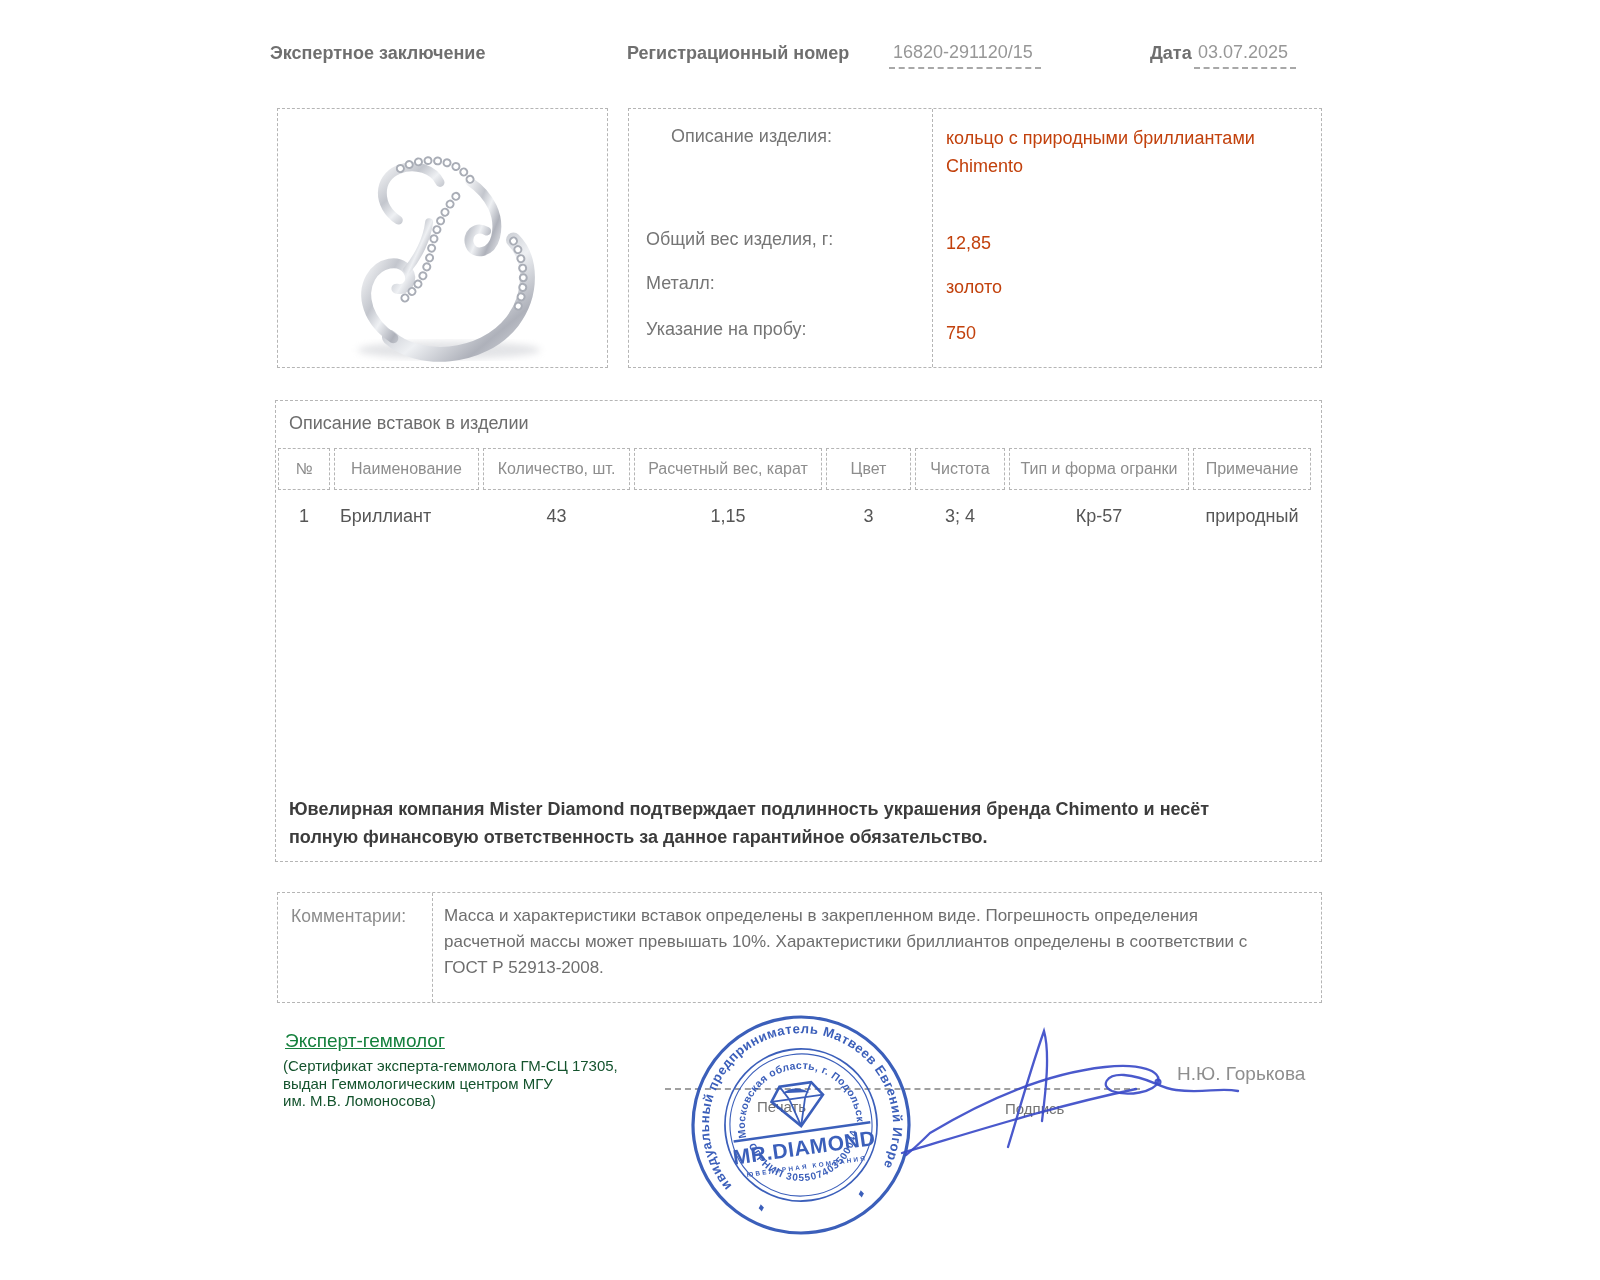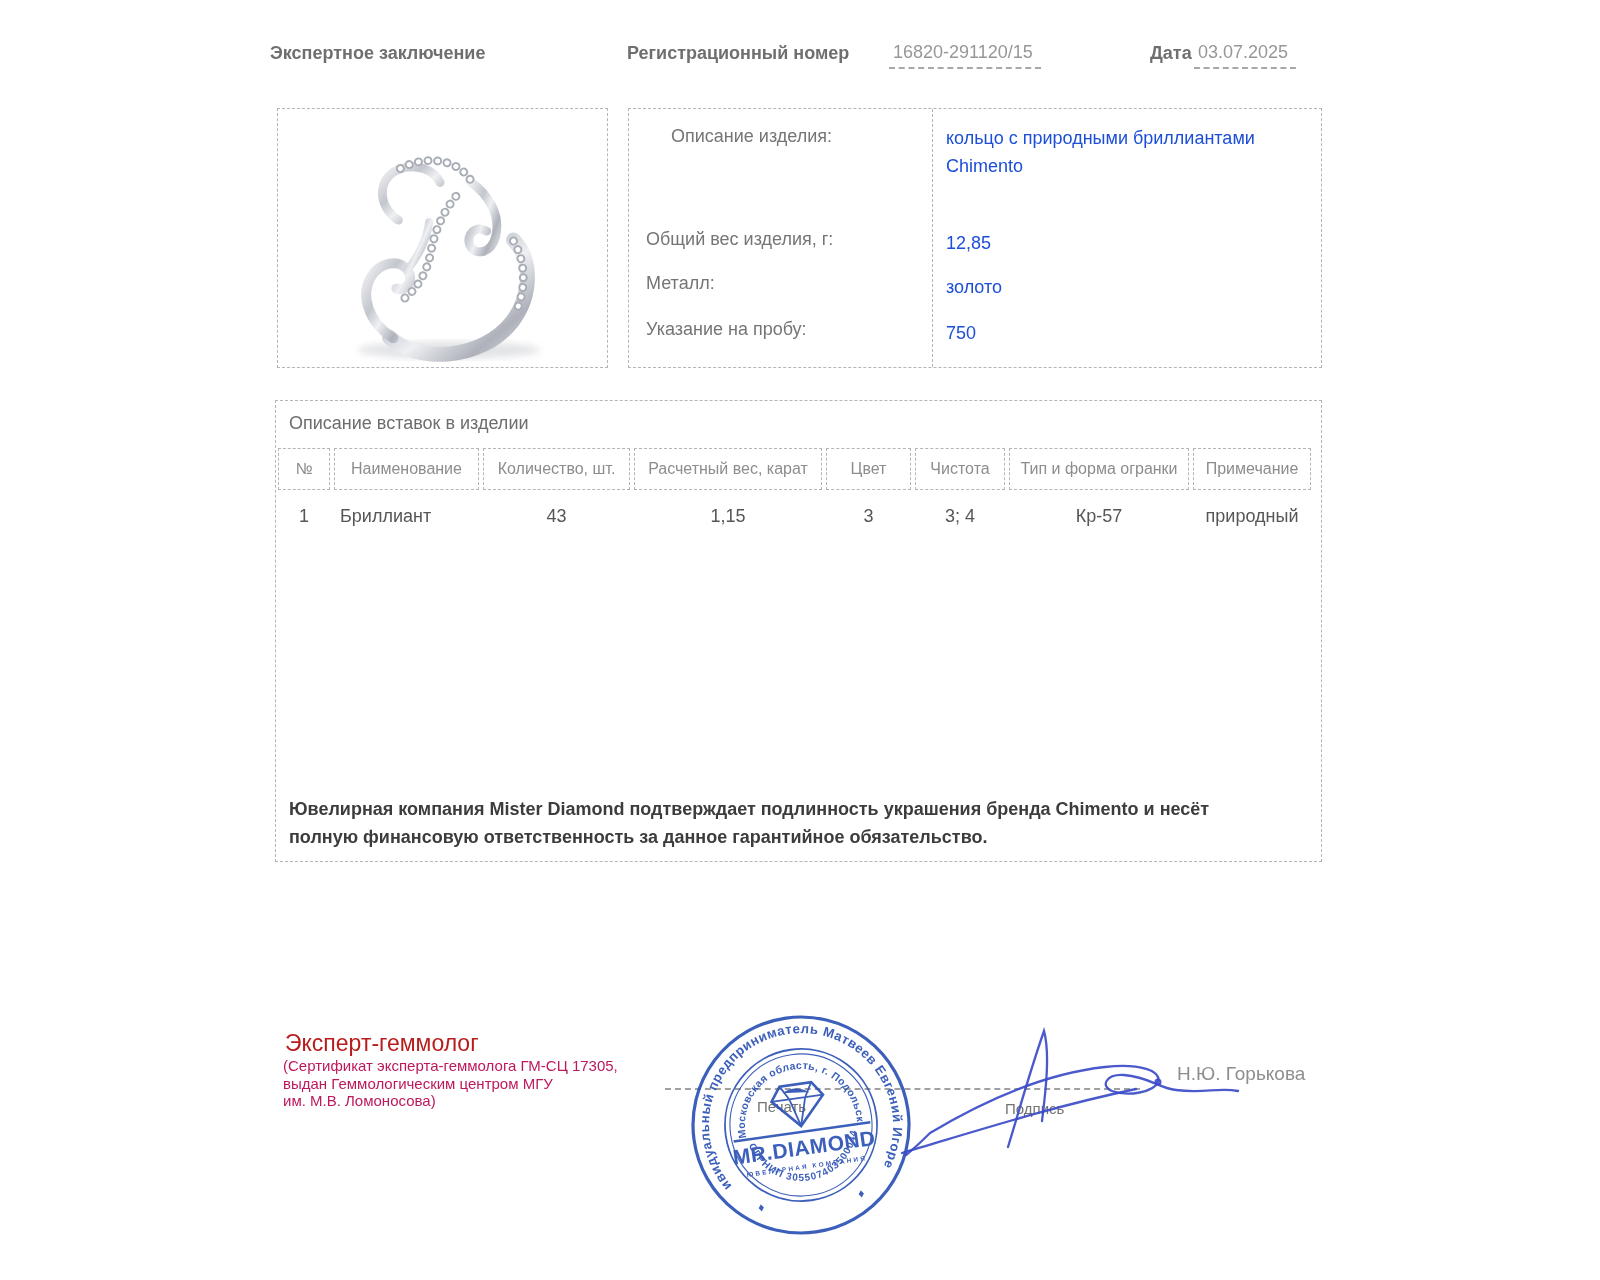--- a/index.html
+++ b/index.html
@@ -7,37 +7,37 @@
         font-family:"Liberation Sans","DejaVu Sans",sans-serif;overflow:hidden;}
   .abs{position:absolute;}
   
   .doc-title{left:270px;top:43px;font-size:18px;font-weight:bold;color:#6f6f6f;}
   .hdr-label{font-size:18px;font-weight:bold;color:#6f6f6f;}
   .hdr-value{font-size:18px;color:#979797;border-bottom:2px dashed #a8a8a8;padding:0 8px 4px 4px;}
   
   .panel{border:1px dashed #b5b5b5;box-sizing:border-box;}
   
   .d-label{font-size:18px;color:#757575;}
-  .d-value{font-size:18px;color:#1d4ed8;white-space:pre-line;line-height:28px;}
+  .d-value{font-size:18px;color:#c2410c;white-space:pre-line;line-height:28px;}
   
   .tbl-title{font-size:18px;color:#6d6d6d;}
   .hrow,.drow{display:flex;gap:4px;}
   .hcell{border:1px dashed #b5b5b5;box-sizing:border-box;height:42px;display:flex;
          align-items:center;justify-content:center;font-size:16px;color:#8d8d8d;}
   .dcell{display:flex;align-items:center;justify-content:center;font-size:18px;color:#565656;height:30px;}
   .dcell.left{justify-content:flex-start;padding-left:6px;box-sizing:border-box;}
   .c0{width:52px}.c1{width:145px}.c2{width:147px}.c3{width:188px}
   .c4{width:85px}.c5{width:90px}.c6{width:180px}.c7{width:118px}
   .statement{font-size:18px;font-weight:bold;color:#3c3c3c;line-height:28px;white-space:pre-line;}
   
   .cm-label{font-size:17.5px;color:#8d8d8d;}
   .cm-text{font-size:17px;color:#6e6e6e;line-height:26px;white-space:pre-line;}
   
-  .ex-title{font-size:23px;color:#b91c1c;}
-  .ex-cert{font-size:15px;color:#be185d;line-height:17.5px;white-space:pre-line;}
+  .ex-title{font-size:19px;color:#15803d;text-decoration:underline;}
+  .ex-cert{font-size:15px;color:#14532d;line-height:17.5px;white-space:pre-line;}
   .sig-line{border-top:2px dashed #a0a0a0;height:0;}
   .sig-label{font-size:15px;color:#737373;}
   .ex-name{font-size:19px;color:#8e8e8e;}
   
   .bo{fill:none;stroke:#a9adb6;stroke-width:9;stroke-linecap:round;stroke-dasharray:.1 9.6;}
   .bi{fill:none;stroke:#ffffff;stroke-width:5;stroke-linecap:round;stroke-dasharray:.1 9.6;}
   .met{fill:none;stroke:url(#met);stroke-linecap:round;}
   
   .stamp-txt{fill:#2d53b5;font-family:"Liberation Sans","DejaVu Sans",sans-serif;font-weight:bold;}
   .stamp-stroke{fill:none;stroke:#2d53b5;}
@@ -121,20 +121,27 @@
       <div class="dcell c3">1,15</div>
       <div class="dcell c4">3</div>
       <div class="dcell c5">3; 4</div>
       <div class="dcell c6">Кр-57</div>
       <div class="dcell c7">природный</div>
     </div>
     <div class="abs statement" style="left:13px;top:394px;width:1015px;">Ювелирная компания Mister Diamond подтверждает подлинность украшения бренда Chimento и несёт
 полную финансовую ответственность за данное гарантийное обязательство.</div>
   </div>
 
+  <div class="abs panel" style="left:277px;top:892px;width:1045px;height:111px;">
+    <div class="abs" style="left:154px;top:0;bottom:0;border-left:1px dashed #b5b5b5;"></div>
+    <div class="abs cm-label" style="left:13px;top:13px;">Комментарии:</div>
+    <div class="abs cm-text" style="left:166px;top:10px;width:875px;">Масса и характеристики вставок определены в закрепленном виде. Погрешность определения
+расчетной массы может превышать 10%. Характеристики бриллиантов определены в соответствии с
+ГОСТ Р 52913-2008.</div>
+  </div>
 
   <div class="abs ex-title" style="left:285px;top:1030px;">Эксперт-геммолог</div>
   <div class="abs ex-cert" style="left:283px;top:1057px;width:340px;">(Сертификат эксперта-геммолога ГМ-СЦ 17305,
 выдан Геммологическим центром МГУ
 им. М.В. Ломоносова)</div>
 
   <div class="abs sig-line" style="left:665px;top:1088px;width:475px;"></div>
   <div class="abs sig-label" style="left:757px;top:1098px;">Печать</div>
   <div class="abs sig-label" style="left:1005px;top:1100px;">Подпись</div>
   <div class="abs ex-name" style="left:1177px;top:1063px;">Н.Ю. Горькова</div>

